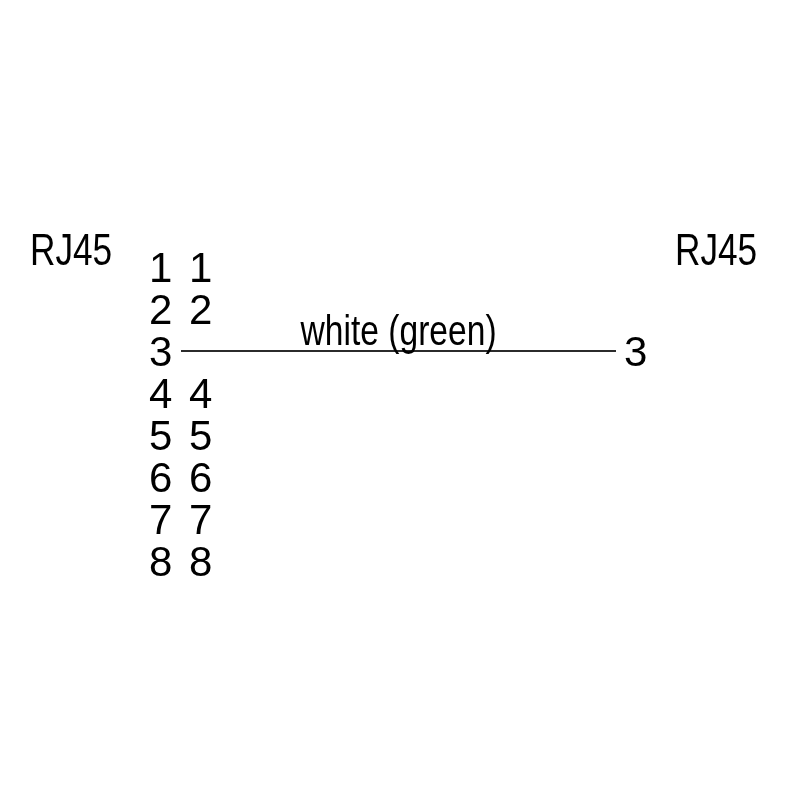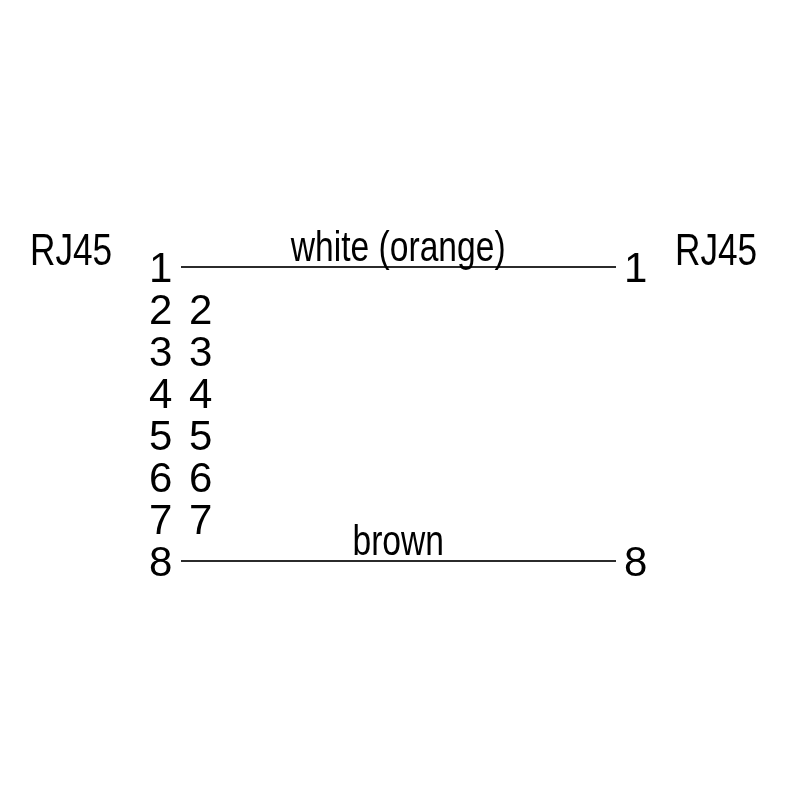--- a/index.html
+++ b/index.html
@@ -81,42 +81,42 @@
 
   <div class="connector-label connector-label--right">
     <span class="condensed">RJ45</span>
   </div>
 
   <div class="rows">
   <div class="row">
     <div class="pin-cell pin-cell--left">
       <span class="pin-num">1</span>
     </div>
-    <div class="wire-cell">
-      <div class="wire-label">
-        <span class="condensed">white (orange)</span>
-      </div>
-    </div>
     <div class="pin-cell pin-cell--right">
       <span class="pin-num">1</span>
     </div>
   </div>
 
   <div class="row">
     <div class="pin-cell pin-cell--left">
       <span class="pin-num">2</span>
     </div>
     <div class="pin-cell pin-cell--right">
       <span class="pin-num">2</span>
     </div>
   </div>
 
   <div class="row">
     <div class="pin-cell pin-cell--left">
       <span class="pin-num">3</span>
+    </div>
+    <div class="wire-cell">
+      <div class="wire-label">
+        <span class="condensed">white (green)</span>
+      </div>
     </div>
     <div class="pin-cell pin-cell--right">
       <span class="pin-num">3</span>
     </div>
   </div>
 
   <div class="row">
     <div class="pin-cell pin-cell--left">
       <span class="pin-num">4</span>
     </div>
@@ -149,24 +149,19 @@
     </div>
     <div class="pin-cell pin-cell--right">
       <span class="pin-num">7</span>
     </div>
   </div>
 
   <div class="row">
     <div class="pin-cell pin-cell--left">
       <span class="pin-num">8</span>
     </div>
-    <div class="wire-cell">
-      <div class="wire-label">
-        <span class="condensed">brown</span>
-      </div>
-    </div>
     <div class="pin-cell pin-cell--right">
       <span class="pin-num">8</span>
     </div>
   </div>
 </div>
 
 </div>
 
 </body></html>

